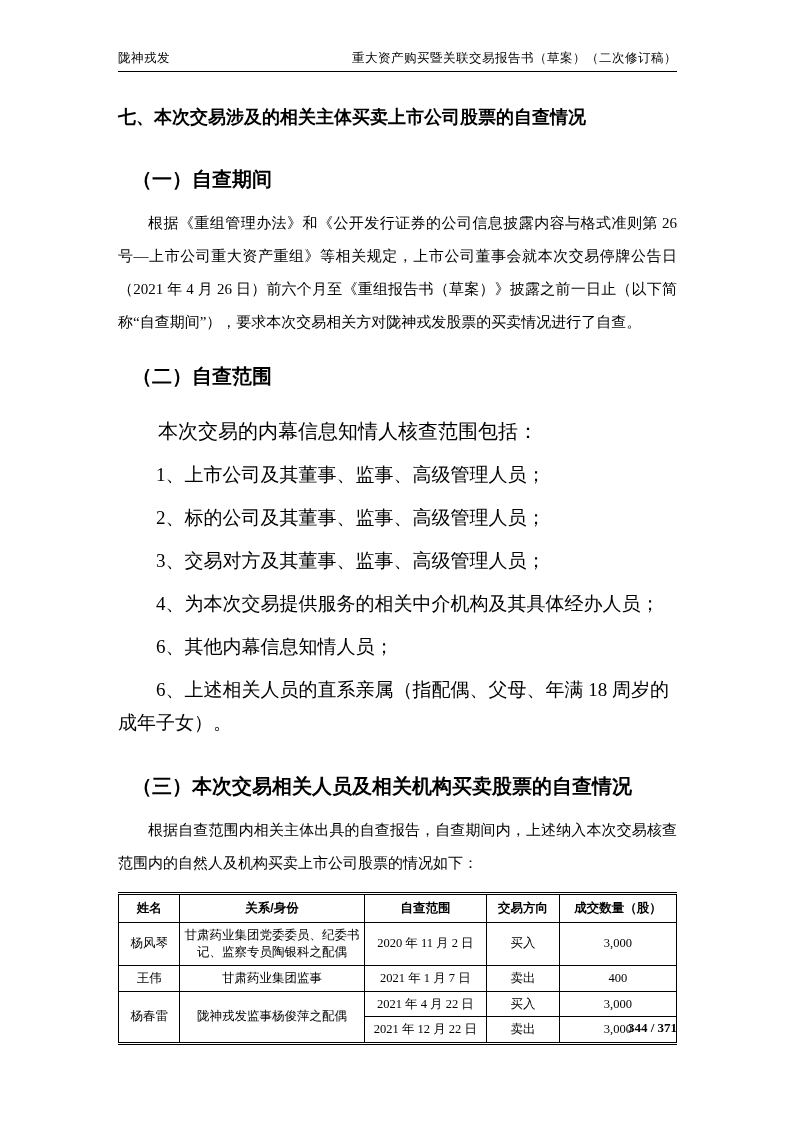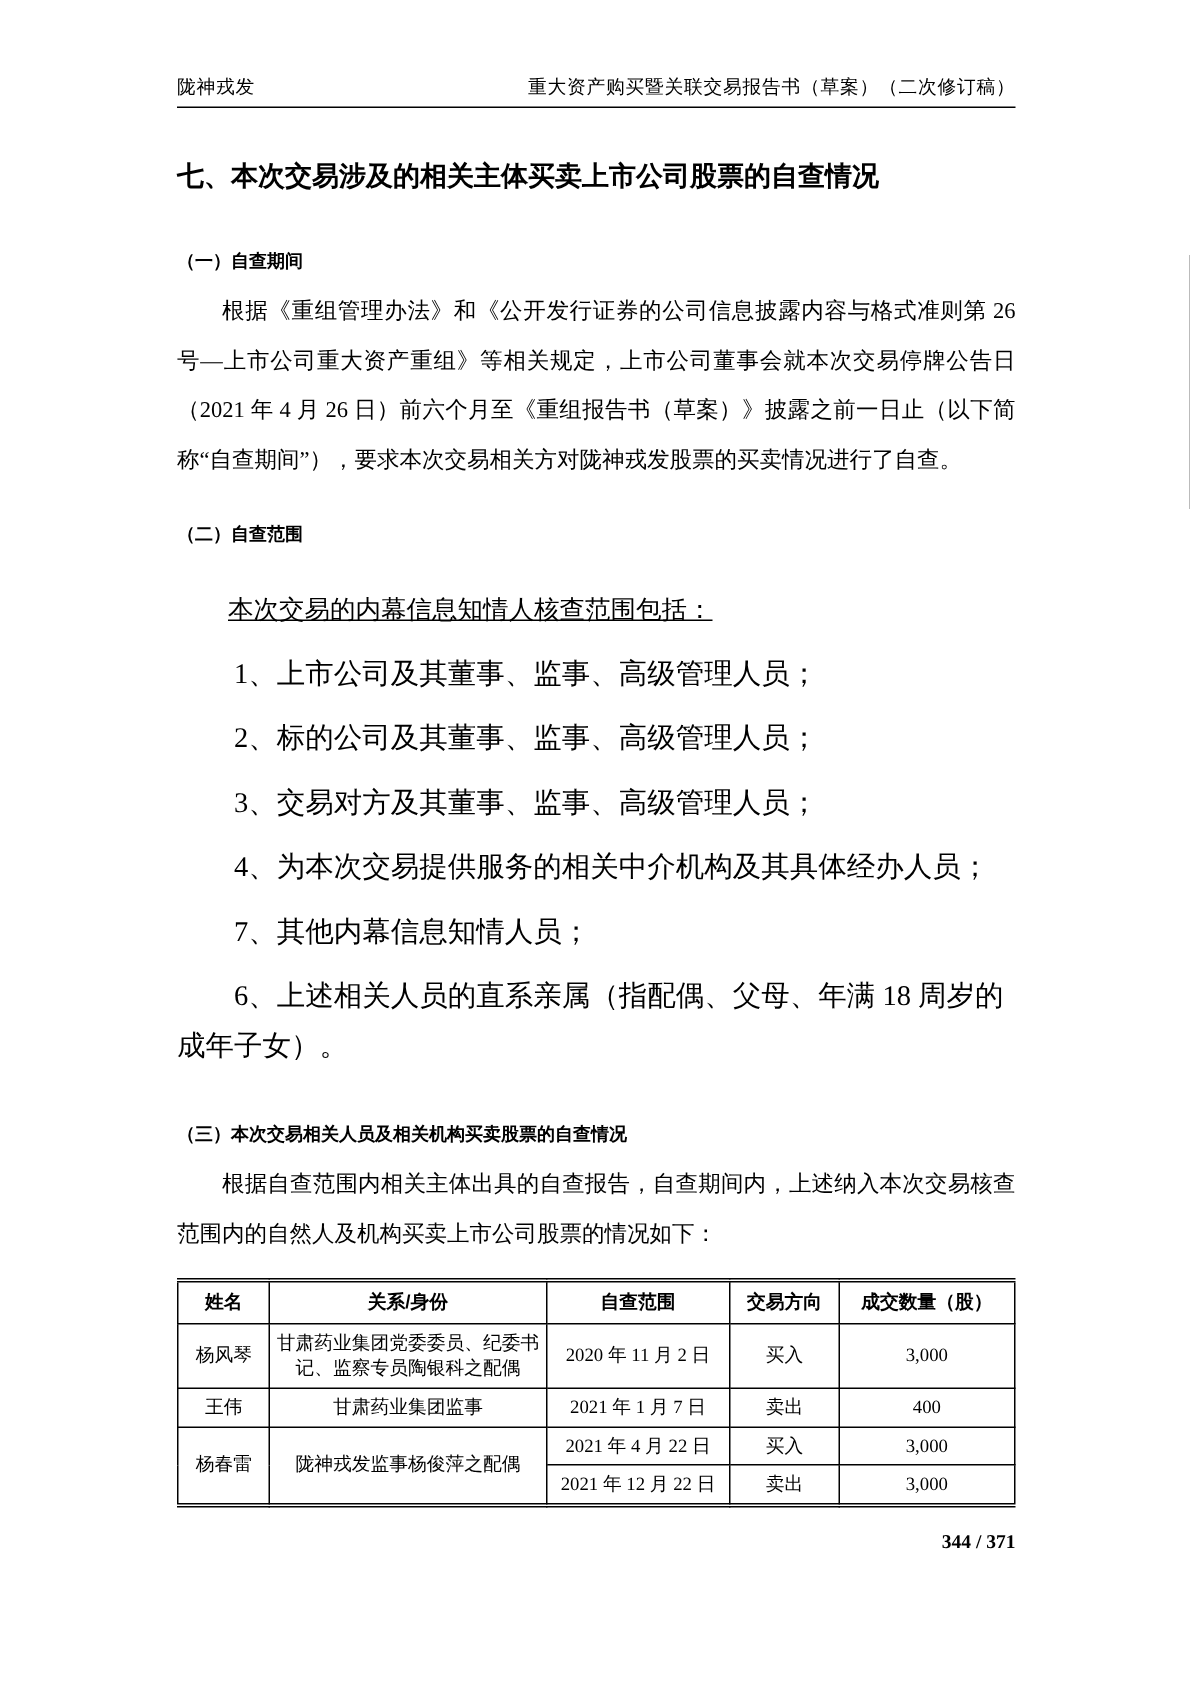--- a/index.html
+++ b/index.html
@@ -21,34 +21,34 @@
     border-bottom:1.5px solid #000;
   }
   .intro-para { font-size:15.5px; margin:19px 0 0 0; }
   .section-title {
     font-family:"Liberation Sans","DejaVu Sans",sans-serif;
     font-weight:bold; font-size:18px;
     margin:33px 0 0 0;
   }
   .sub-title {
     font-family:"Liberation Sans","DejaVu Sans",sans-serif;
-    font-weight:bold; font-size:12px;
-    margin:0;
+    font-weight:bold; font-size:20px;
+    margin:14px;
   }
   .sub-title.s1 { margin-top:37px; }
   .sub-title.s2 { margin-top:24px; }
   .sub-title.s3 { margin-top:34px; }
   .body-para {
     font-size:15px; line-height:33px;
     text-align:justify; text-indent:2em;
     margin:9px 0 0 0;
   }
   .lead-line {
-    font-size:17px; line-height:33px;
-    text-indent:2em; margin:25px 0 0 0;text-decoration:underline;
+    font-size:20px; line-height:33px;
+    text-indent:2em; margin:25px 0 0 0;
   }
   .scope-list { margin:0; padding:0; list-style:none; }
   .scope-list li {
     font-size:19px; line-height:33px;
     text-indent:2em;
     margin-top:10px;
   }
   .data-table {
     width:100%;
     border-collapse:collapse;
@@ -96,21 +96,21 @@
   <h2 class="sub-title s1">（一）自查期间</h2>
   <p class="body-para">根据《重组管理办法》和《公开发行证券的公司信息披露内容与格式准则第 26 号—上市公司重大资产重组》等相关规定，上市公司董事会就本次交易停牌公告日（2021 年 4 月 26 日）前六个月至《重组报告书（草案）》披露之前一日止（以下简称“自查期间”），要求本次交易相关方对陇神戎发股票的买卖情况进行了自查。</p>
 
   <h2 class="sub-title s2">（二）自查范围</h2>
   <p class="lead-line">本次交易的内幕信息知情人核查范围包括：</p>
   <ul class="scope-list">
     <li>1、上市公司及其董事、监事、高级管理人员；</li>
     <li>2、标的公司及其董事、监事、高级管理人员；</li>
     <li>3、交易对方及其董事、监事、高级管理人员；</li>
     <li>4、为本次交易提供服务的相关中介机构及其具体经办人员；</li>
-    <li>7、其他内幕信息知情人员；</li>
+    <li>6、其他内幕信息知情人员；</li>
     <li>6、上述相关人员的直系亲属（指配偶、父母、年满 18 周岁的成年子女）。</li>
   </ul>
 
   <h2 class="sub-title s3">（三）本次交易相关人员及相关机构买卖股票的自查情况</h2>
   <p class="body-para">根据自查范围内相关主体出具的自查报告，自查期间内，上述纳入本次交易核查范围内的自然人及机构买卖上市公司股票的情况如下：</p>
 
   <table class="data-table">
     <thead>
       <tr>
         <th class="col-name">姓名</th>

